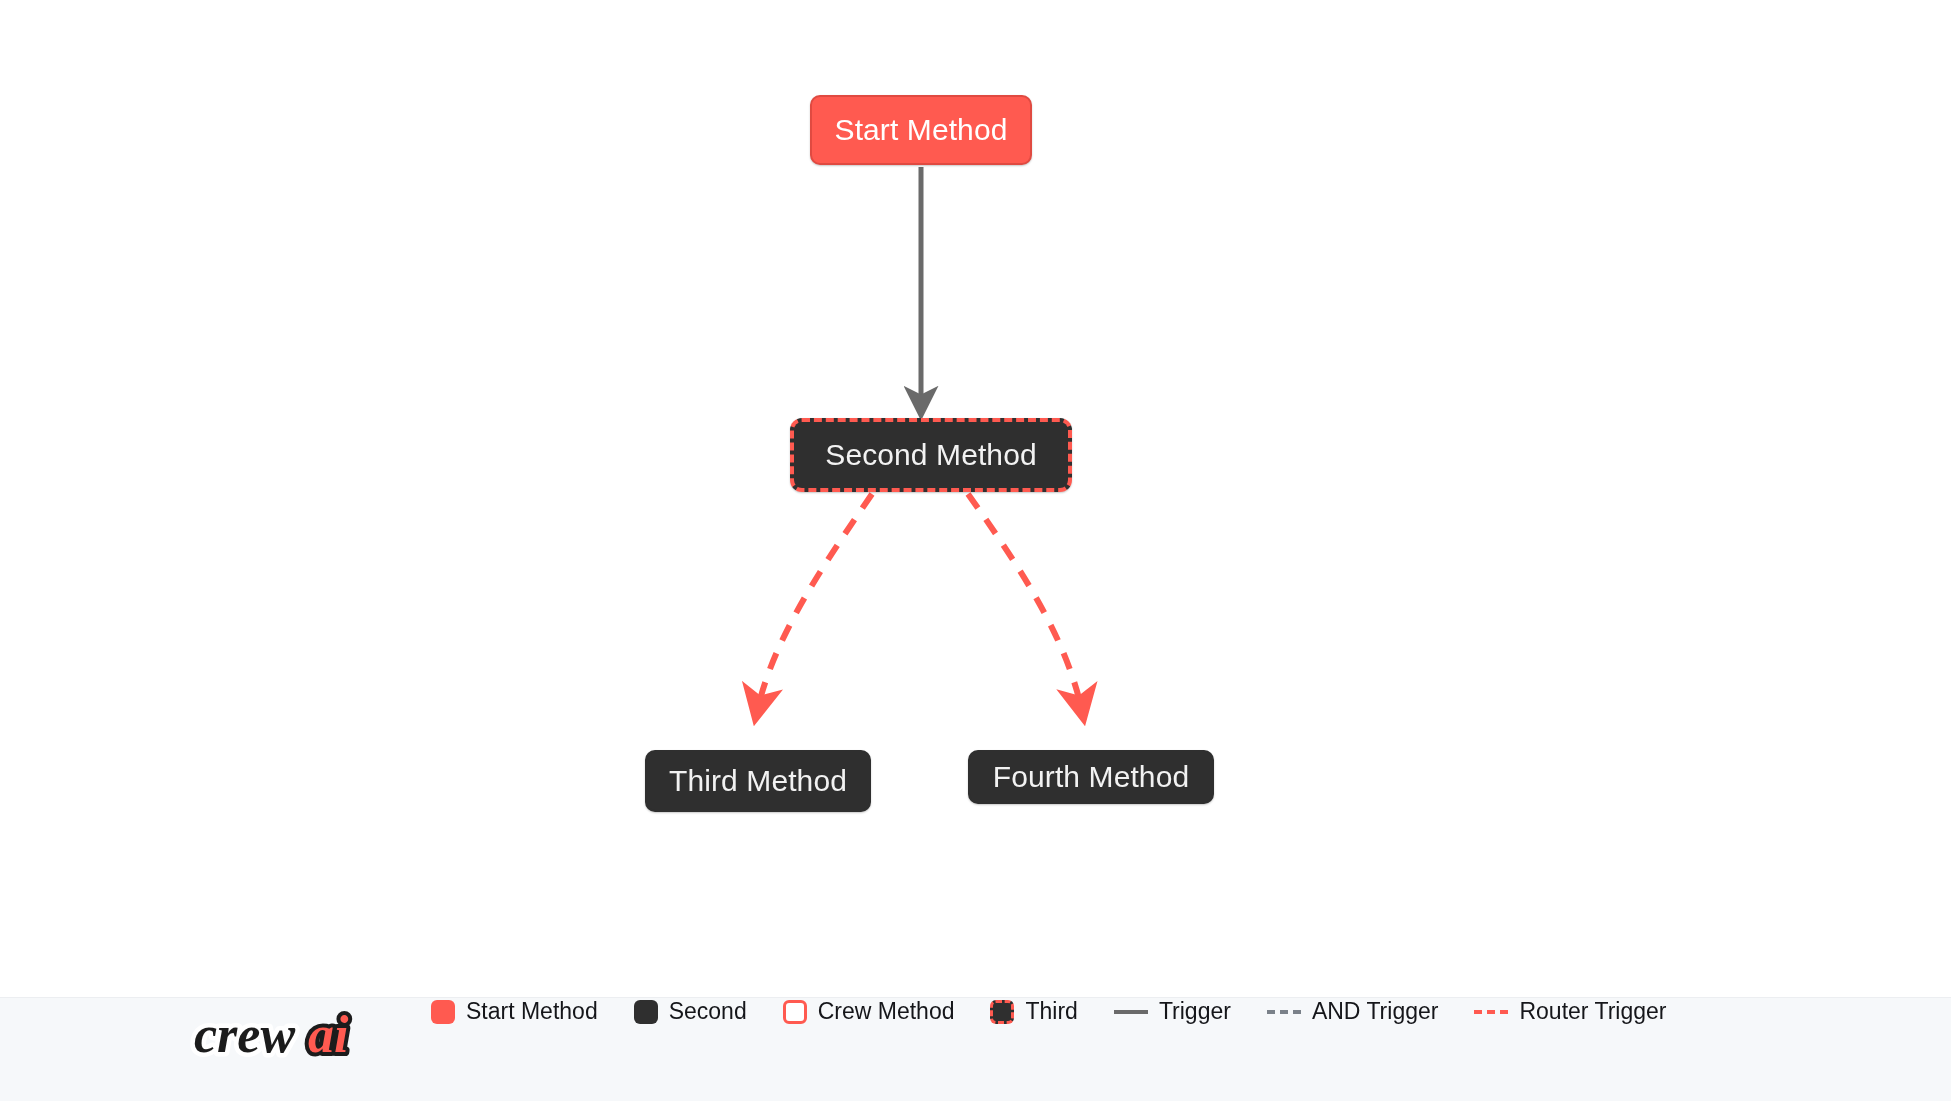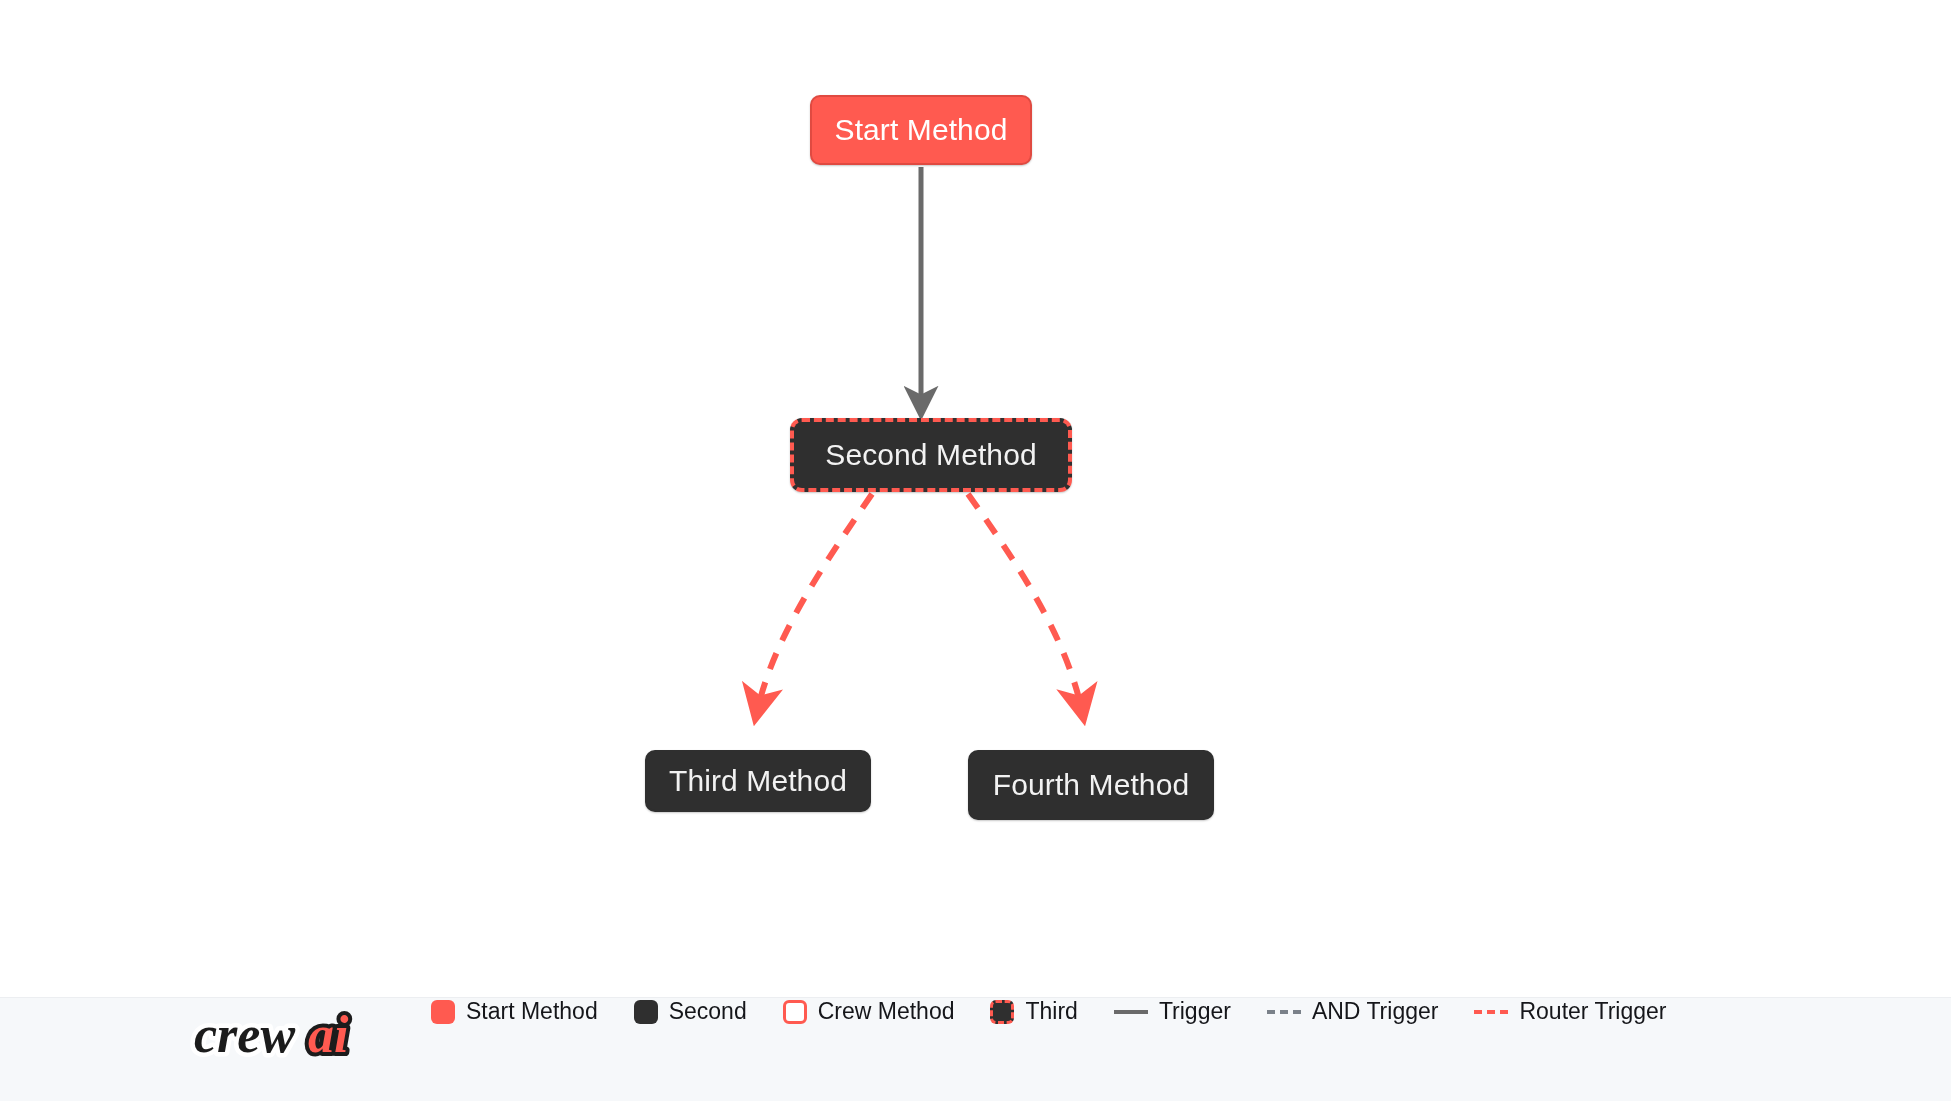--- a/index.html
+++ b/index.html
@@ -61,21 +61,21 @@
     background: #2F2F2F;
     color: #F2F2F2;
     border: 4px dashed #FF5A50;
     border-radius: 12px;
     box-shadow: 0 1px 2px rgba(0,0,0,0.22);
   }
 
   #node-start       { left: 810px;  top: 95px;  width: 222px; height: 70px; }
   #node-second      { left: 790px;  top: 418px; width: 282px; height: 74px; }
   #node-third       { left: 645px;  top: 750px; width: 226px; height: 62px; }
-  #node-fourth      { left: 968px;  top: 750px; width: 246px; height: 70px; }
+  #node-fourth      { left: 968px;  top: 750px; width: 246px; height: 54px; }
 
   
   #legend-bar {
     position: absolute;
     left: 0;
     top: 997px;
     width: 1951px;
     height: 104px;
     background: #F6F8FA;
     border-top: 1px solid #ECEEF1;

